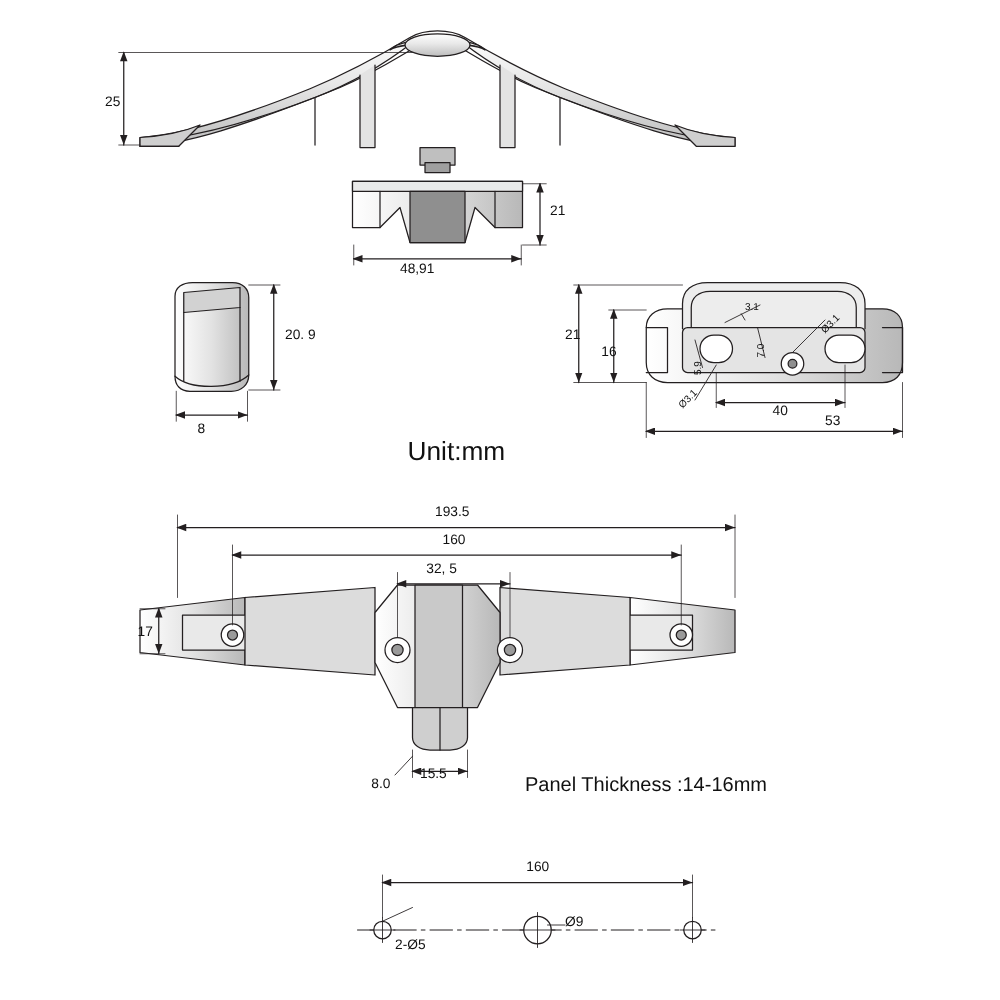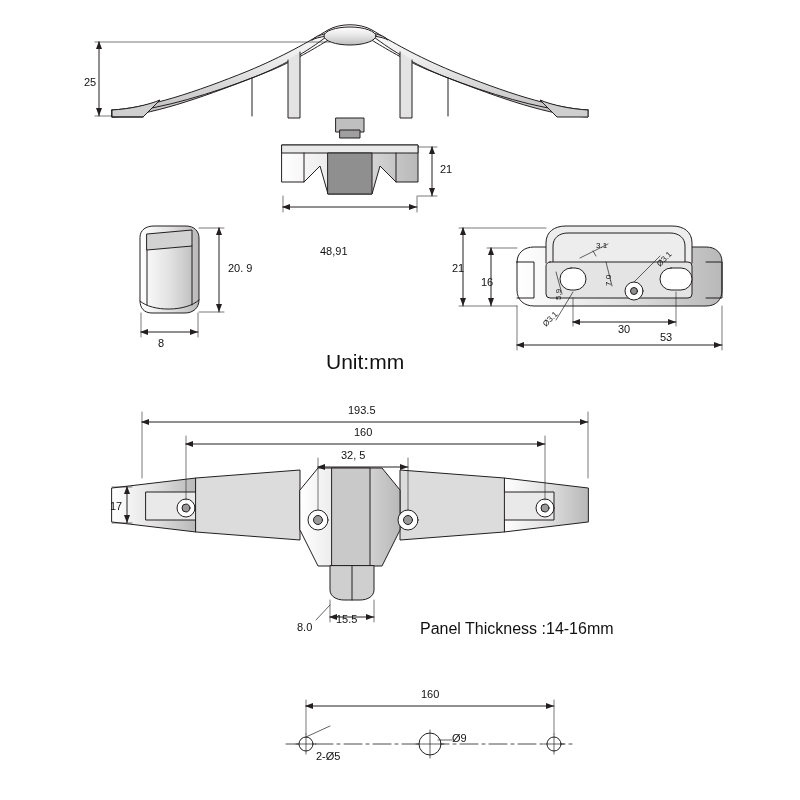--- a/index.html
+++ b/index.html
@@ -285,21 +285,21 @@
       <line x1="306" y1="737" x2="330" y2="726" stroke-width="0.7"></line>
 
       <line x1="438" y1="740" x2="452" y2="740" stroke-width="0.7"></line>
     </g>
 
   </g>
 </svg>
 
 <div class="lbl dim" style="left:84px;top:76px;">25</div>
 
-<div class="lbl dim" style="left:320px;top:209px;margin-top:36px;">48,91</div>
+<div class="lbl dim" style="left:320px;top:209px;">48,91</div>
 
 <div class="lbl dim" style="left:440px;top:163px;">21</div>
 
 <div class="lbl dim" style="left:228px;top:262px;">20. 9</div>
 
 <div class="lbl dim" style="left:158px;top:337px;">8</div>
 
 <div class="lbl dim" style="left:452px;top:262px;">21</div>
 
 <div class="lbl dim" style="left:481px;top:276px;">16</div>
@@ -307,21 +307,21 @@
 <div class="lbl small" style="left:596px;top:241px;">3.1</div>
 
 <div class="lbl small rot45" style="left:655px;top:262px;">Ø3.1</div>
 
 <div class="lbl small rot90" style="left:604px;top:286px;">7.0</div>
 
 <div class="lbl small rot90" style="left:554px;top:300px;">5.9</div>
 
 <div class="lbl small rot45" style="left:541px;top:322px;">Ø3.1</div>
 
-<div class="lbl dim" style="left:618px;top:323px;">30</div>
+<div class="lbl dim" style="left:618px;top:323px;">40</div>
 
 <div class="lbl dim" style="left:613px;top:331px;padding-left:47px;">53</div>
 
 <div class="lbl unit" style="left:326px;top:350px;">Unit:mm</div>
 
 <div class="lbl dim" style="left:348px;top:404px;">193.5</div>
 
 <div class="lbl dim" style="left:354px;top:426px;">160</div>
 
 <div class="lbl dim" style="left:341px;top:449px;">32, 5</div>

